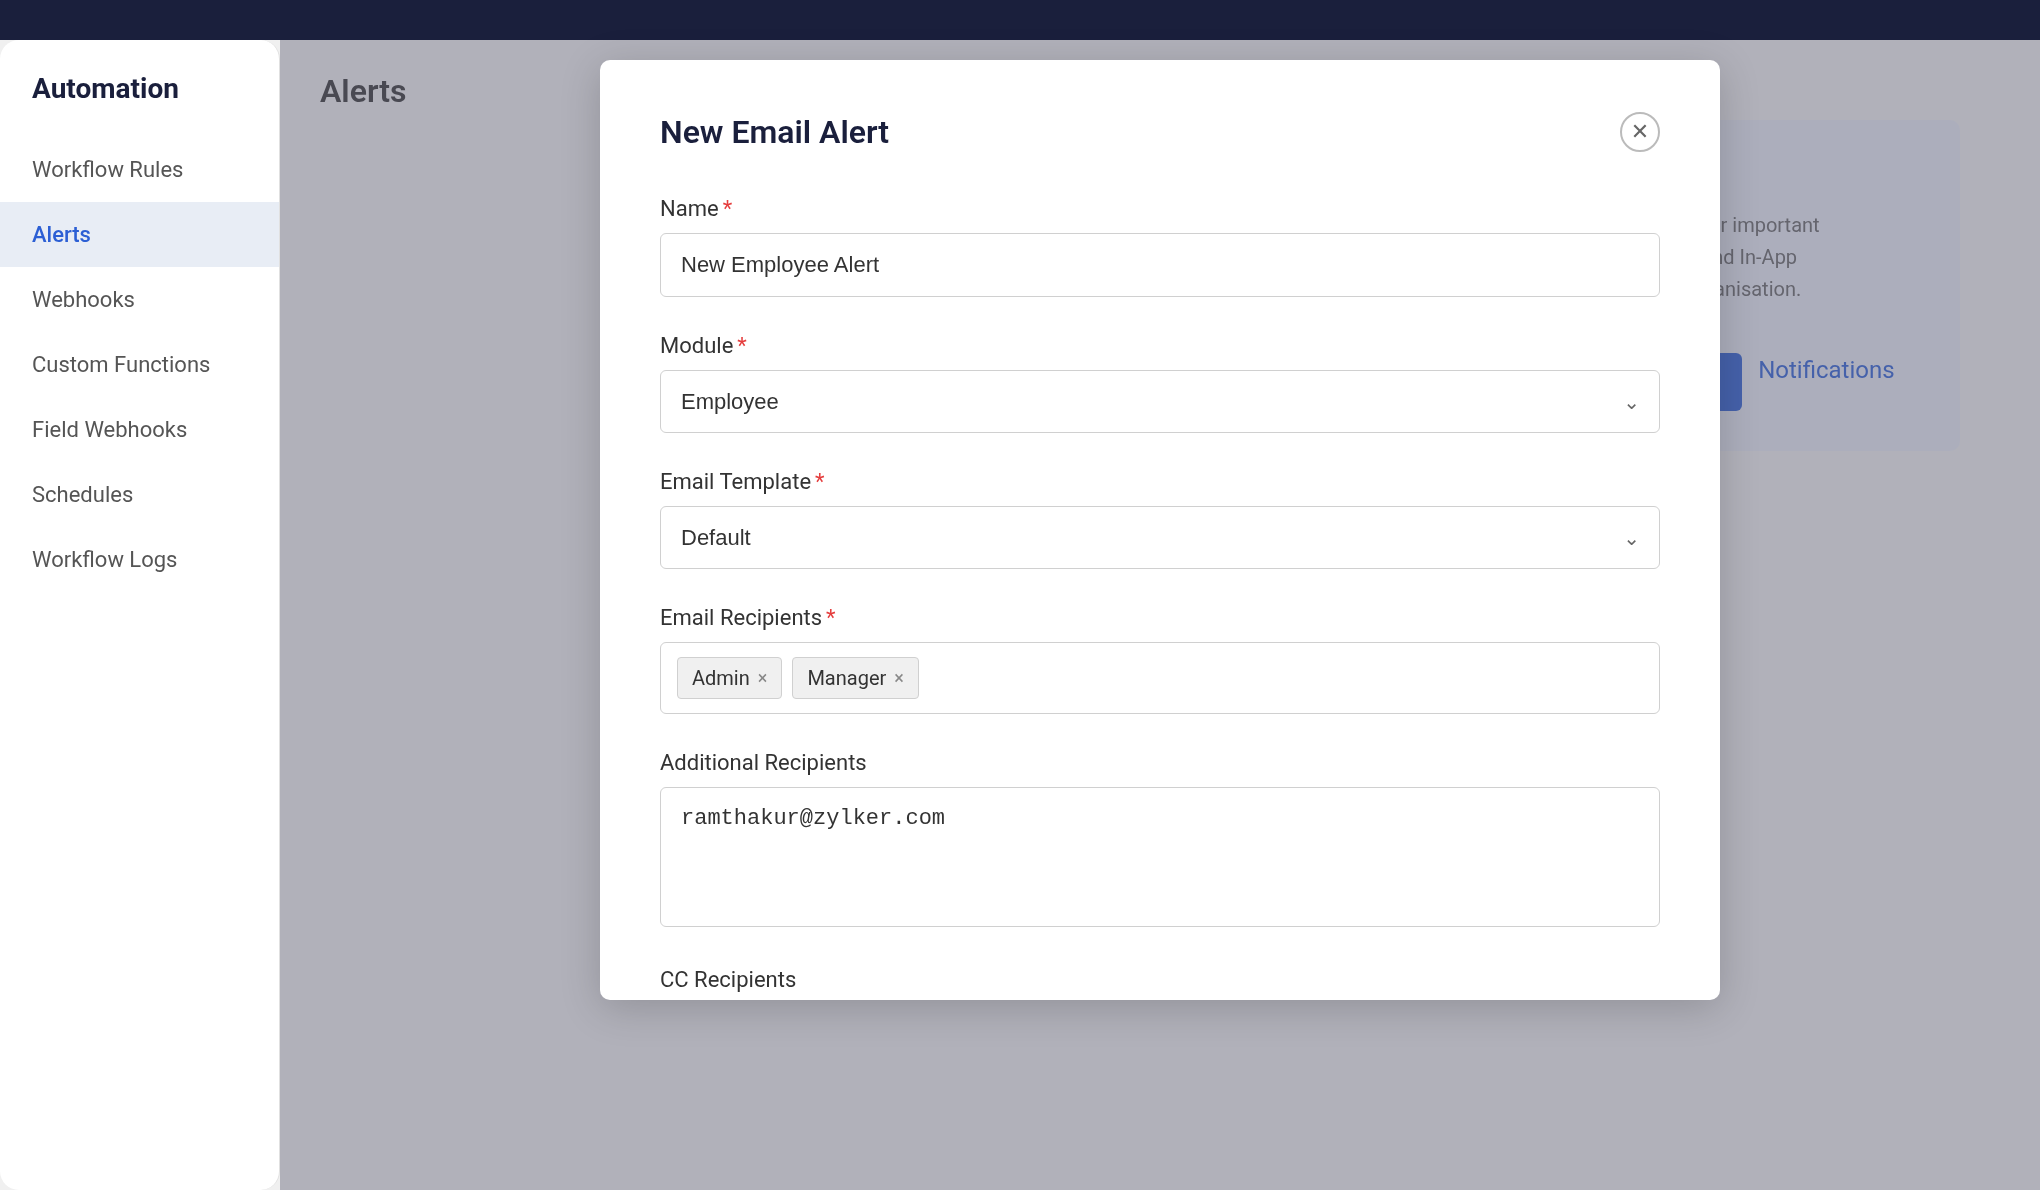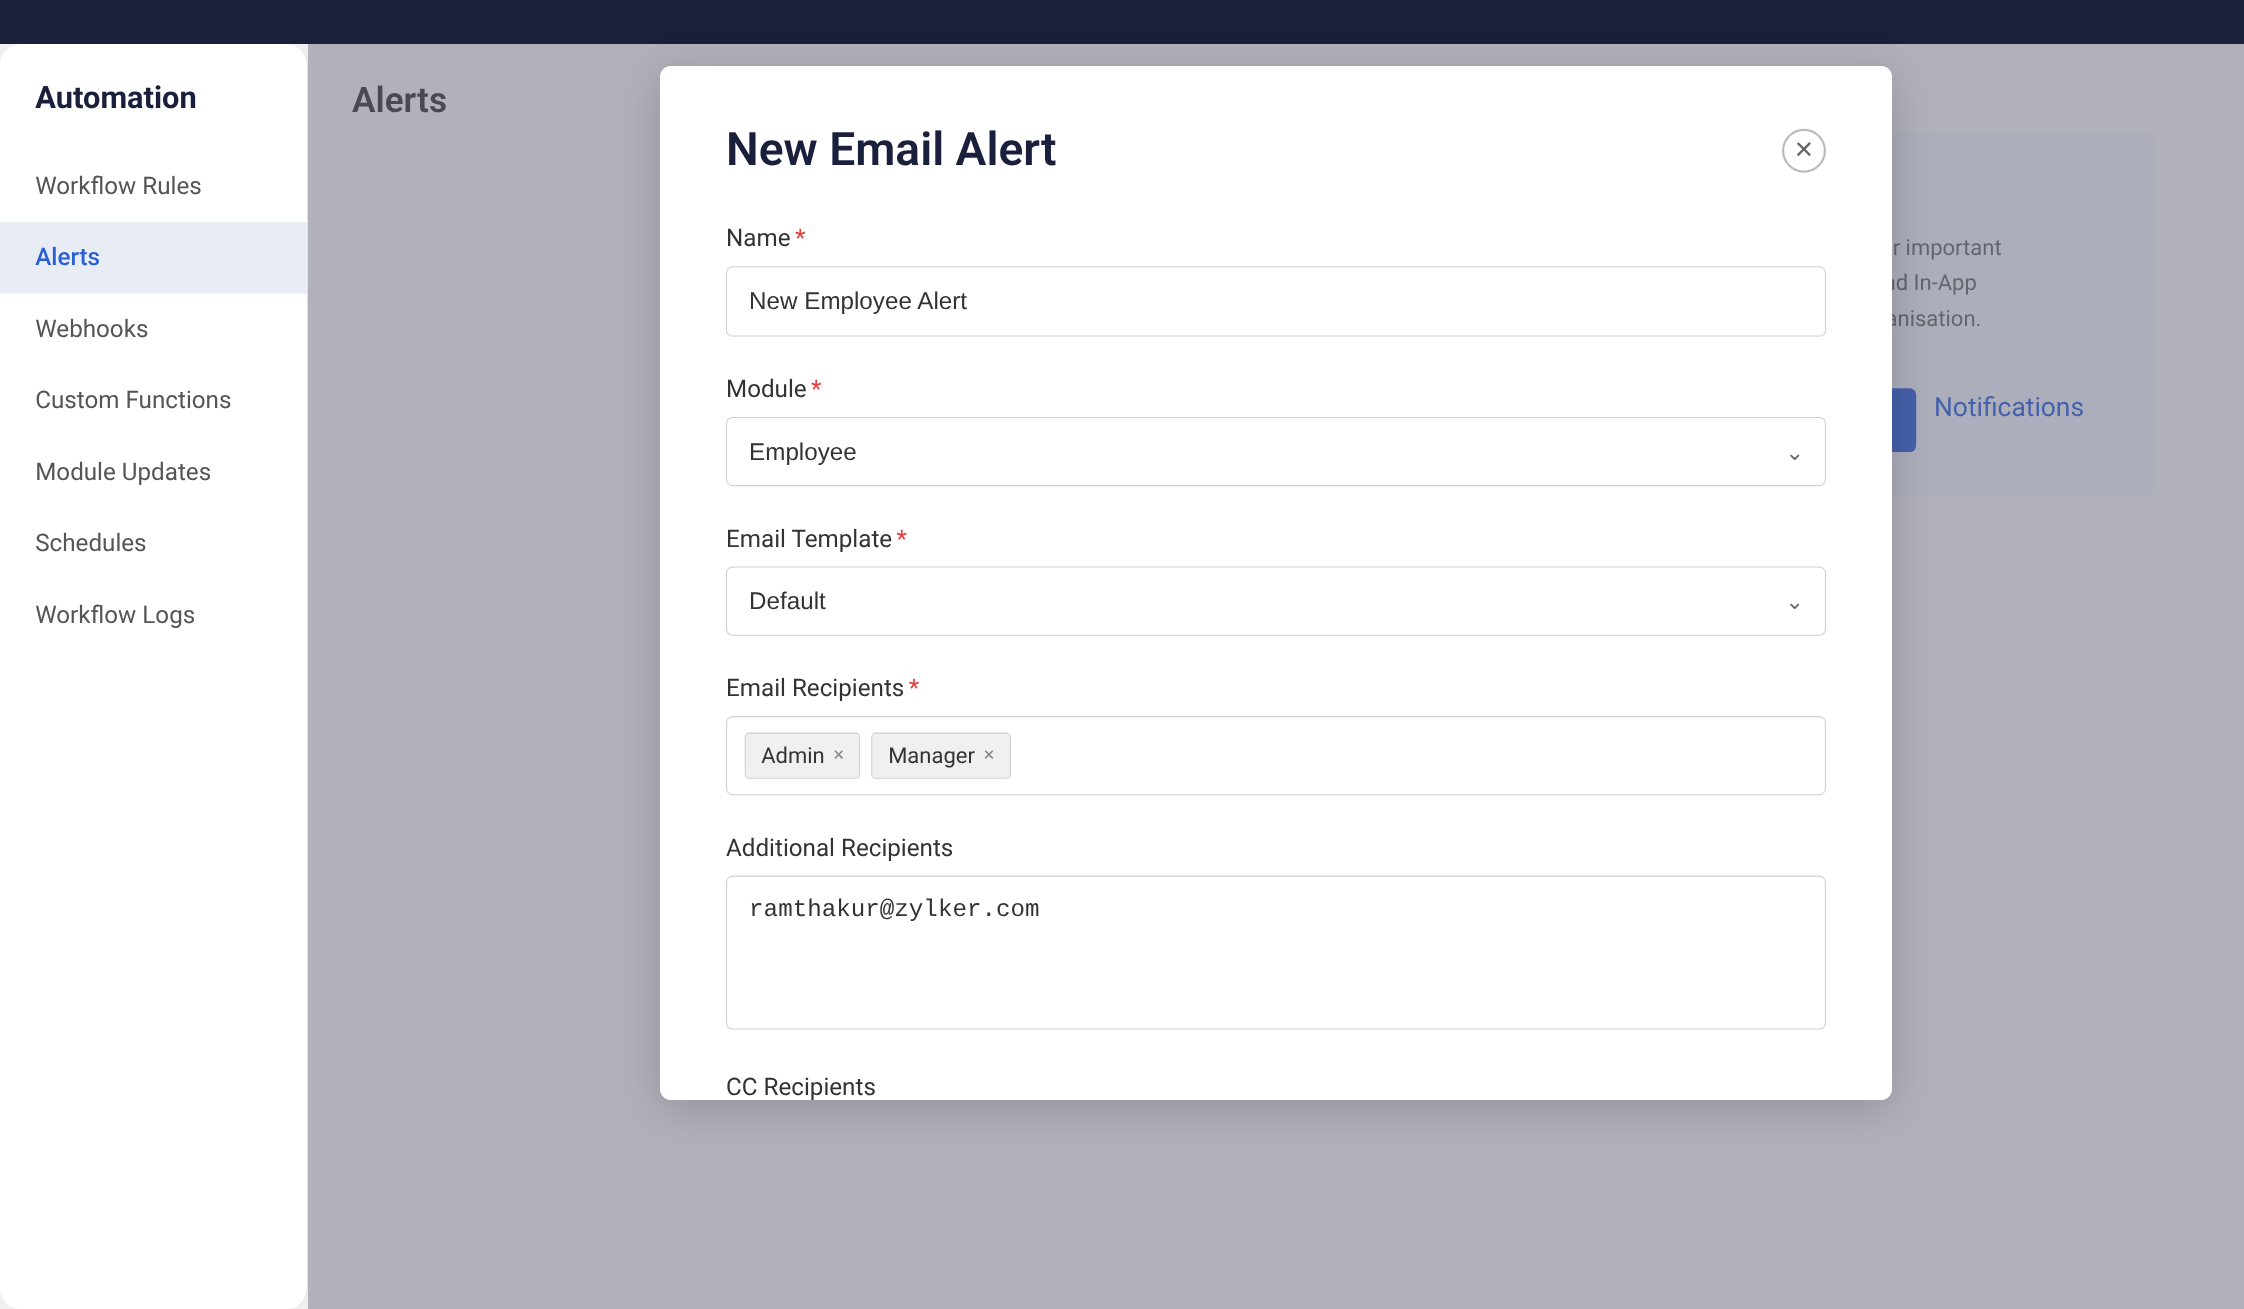--- a/index.html
+++ b/index.html
@@ -96,21 +96,21 @@
       max-height: 940px;
       overflow-y: auto;
     }
     .modal-header {
       display: flex;
       justify-content: space-between;
       align-items: center;
       margin-bottom: 44px;
     }
     .modal-title {
-      font-size: 42px;
+      font-size: 32px;
       font-weight: 600;
       color: #1a1f3c;
     }
     .modal-close {
       width: 40px;
       height: 40px;
       border: 2px solid #bbb;
       border-radius: 50%;
       background: none;
       cursor: pointer;
@@ -262,21 +262,21 @@
 <div class="top-bar"></div>
 
 <div class="main-layout">
 
   <nav class="sidebar">
     <div class="sidebar-title">Automation</div>
     <div class="sidebar-item">Workflow Rules</div>
     <div class="sidebar-item active">Alerts</div>
     <div class="sidebar-item">Webhooks</div>
     <div class="sidebar-item">Custom Functions</div>
-    <div class="sidebar-item">Module Updates</div>
+    <div class="sidebar-item">Field Webhooks</div>
     <div class="sidebar-item">Schedules</div>
     <div class="sidebar-item">Workflow Logs</div>
   </nav>
 
   <div class="content-area">
     <div class="content-header">
       <h1 class="content-title">Alerts</h1>
     </div>
 
     <div class="bg-content">

